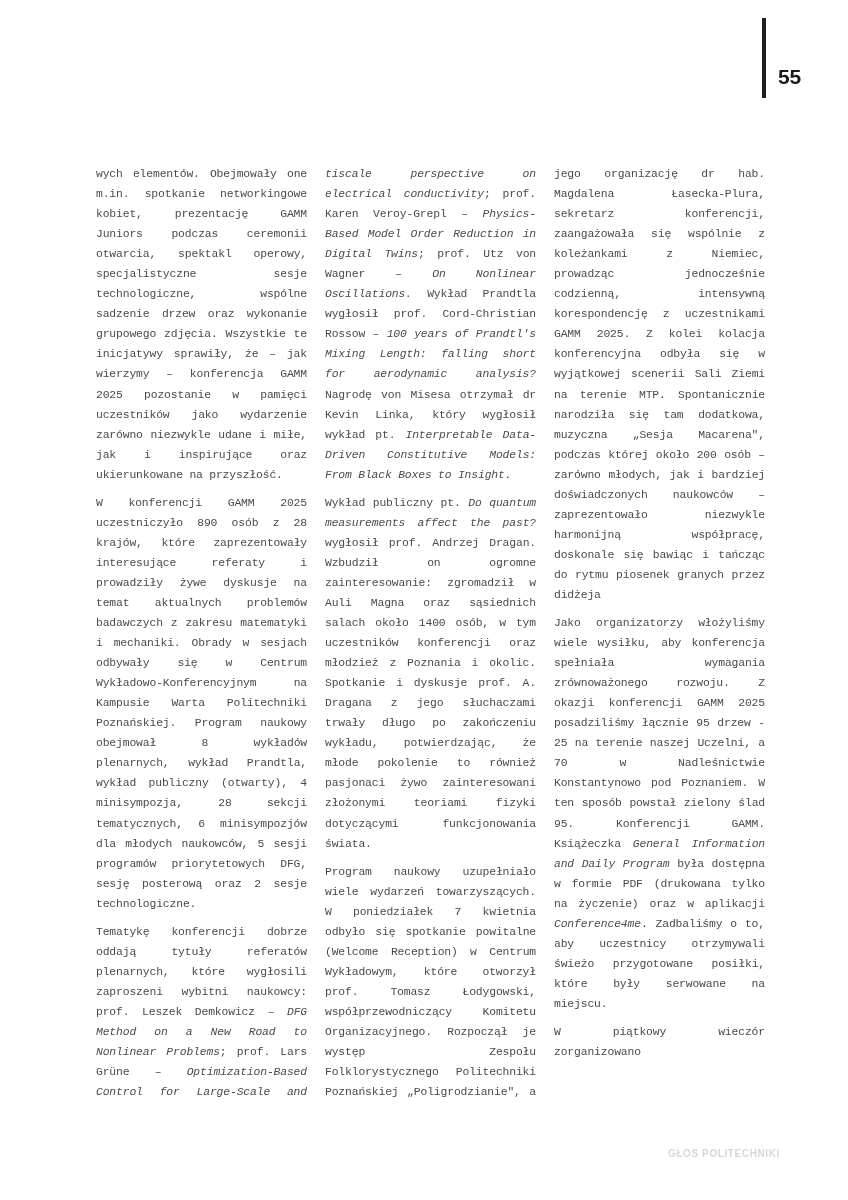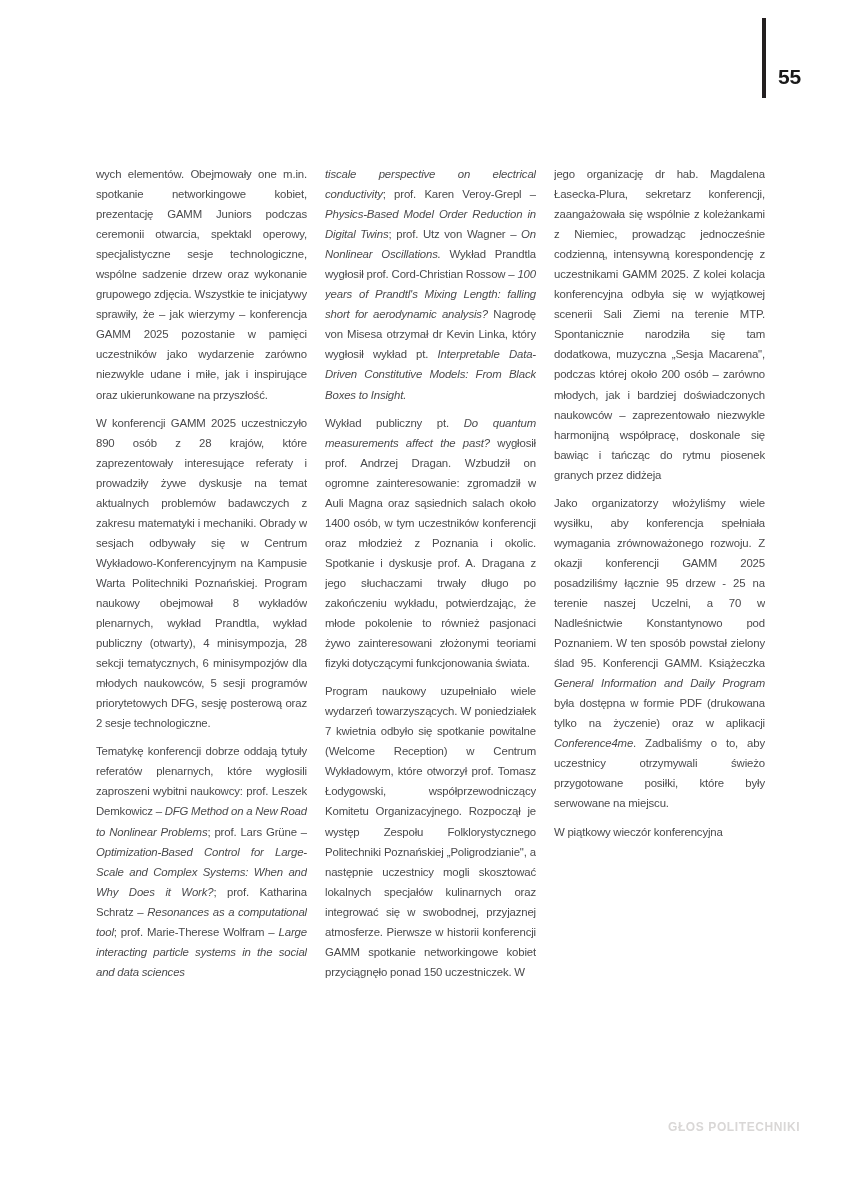--- a/index.html
+++ b/index.html
@@ -56,21 +56,21 @@
     gap: 18px;
   }
   .col {
     width: 211px;
     flex: 0 0 211px;
     overflow: hidden;
   }
 
   .col p {
     margin: 0;
-    font-family: Liberation Sans, sans-serif;
+    font-family: Liberation Mono, monospace;
     font-size: 11.4px;
     line-height: 20.05px;
     color: #4a4a4c;
     text-align: justify;
     text-justify: inter-word;
     -webkit-hyphens: none;
     hyphens: none;
     word-spacing: -0.2px;
     letter-spacing: -0.15px;
   }
@@ -78,23 +78,23 @@
     margin-top: 8px;
   }
   .col p i, .col p em {
     font-style: italic;
   }
 
   
   .footer-brand {
     position: absolute;
     left: 668px;
-    top: 1120px;
+    top: 1148px;
     font-family: "Liberation Sans", sans-serif;
-    font-size: 12px;
+    font-size: 10px;
     font-weight: bold;
     letter-spacing: 0.6px;
     color: #d9d7d6;
     white-space: nowrap;
   }
 </style>
 </head>
 <body style="background: rgb(255, 255, 255);">
 
 <div class="page">
@@ -109,19 +109,19 @@
         <p style="color: rgb(74, 74, 76);"><span>Tematykę konferencji dobrze oddają tytuły referatów plenarnych, które wygłosili zaproszeni wybitni naukowcy: prof. Leszek Demkowicz </span><i>– DFG Method on a New Road to Nonlinear Problems</i><span>; prof. Lars Grüne </span><i>– Optimization-Based Control for Large-Scale and Complex Systems: When and Why Does it Work?</i><span>; prof. Katharina Schratz – </span><i>Resonances as a computational tool</i><span>; prof. Marie-Therese Wolfram – </span><i>Large interacting particle systems in the social and data sciences</i></p>
       </div>
     <div class="col">
         <p style="color: rgb(74, 74, 76);"><i>tiscale perspective on electrical conductivity</i><span>; prof. Karen Veroy-Grepl </span><i>– Physics-Based Model Order Reduction in Digital Twins</i><span>; prof. Utz von Wagner </span><i>– On Nonlinear Oscillations.</i><span> Wykład Prandtla wygłosił prof. Cord-Christian Rossow – </span><i>100 years of Prandtl's Mixing Length: falling short for aerodynamic analysis?</i><span> Nagrodę von Misesa otrzymał dr Kevin Linka, który wygłosił wykład pt. </span><i>Interpretable Data-Driven Constitutive Models: From Black Boxes to Insight.</i></p>
         <p style="color: rgb(74, 74, 76);"><span>Wykład publiczny pt. </span><i>Do quantum measurements affect the past?</i><span> wygłosił prof. Andrzej Dragan. Wzbudził on ogromne zainteresowanie: zgromadził w Auli Magna oraz sąsiednich salach około 1400 osób, w tym uczestników konferencji oraz młodzież z Poznania i okolic. Spotkanie i dyskusje prof. A. Dragana z jego słuchaczami trwały długo po zakończeniu wykładu, potwierdzając, że młode pokolenie to również pasjonaci żywo zainteresowani złożonymi teoriami fizyki dotyczącymi funkcjonowania świata.</span></p>
         <p style="color: rgb(74, 74, 76);"><span>Program naukowy uzupełniało wiele wydarzeń towarzyszących. W poniedziałek 7 kwietnia odbyło się spotkanie powitalne (Welcome Reception) w Centrum Wykładowym, które otworzył prof. Tomasz Łodygowski, współprzewodniczący Komitetu Organizacyjnego. Rozpoczął je występ Zespołu Folklorystycznego Politechniki Poznańskiej „Poligrodzianie", a następnie uczestnicy mogli skosztować lokalnych specjałów kulinarnych oraz integrować się w swobodnej, przyjaznej atmosferze. Pierwsze w historii konferencji GAMM spotkanie networkingowe kobiet przyciągnęło ponad 150 uczestniczek. W</span></p>
       </div>
     <div class="col">
         <p style="color: rgb(74, 74, 76);"><span>jego organizację dr hab. Magdalena Łasecka-Plura, sekretarz konferencji, zaangażowała się wspólnie z koleżankami z Niemiec, prowadząc jednocześnie codzienną, intensywną korespondencję z uczestnikami GAMM 2025. Z kolei kolacja konferencyjna odbyła się w wyjątkowej scenerii Sali Ziemi na terenie MTP. Spontanicznie narodziła się tam dodatkowa, muzyczna „Sesja Macarena", podczas której około 200 osób – zarówno młodych, jak i bardziej doświadczonych naukowców – zaprezentowało niezwykle harmonijną współpracę, doskonale się bawiąc i tańcząc do rytmu piosenek granych przez didżeja</span></p>
         <p style="color: rgb(74, 74, 76);"><span>Jako organizatorzy włożyliśmy wiele wysiłku, aby konferencja spełniała wymagania zrównoważonego rozwoju. Z okazji konferencji GAMM 2025 posadziliśmy łącznie 95 drzew - 25 na terenie naszej Uczelni, a 70 w Nadleśnictwie Konstantynowo pod Poznaniem. W ten sposób powstał zielony ślad 95. Konferencji GAMM. Książeczka </span><i>General Information and Daily Program</i><span> była dostępna w formie PDF (drukowana tylko na życzenie) oraz w aplikacji </span><i>Conference4me</i><span>. Zadbaliśmy o to, aby uczestnicy otrzymywali świeżo przygotowane posiłki, które były serwowane na miejscu.</span></p>
-        <p style="color: rgb(74, 74, 76);"><span>W piątkowy wieczór konferencyjna</span></p>
+        <p style="color: rgb(74, 74, 76);"><span>W piątkowy wieczór zorganizowano</span></p>
       </div>
   </div>
 
   <div class="footer-brand" style="color: rgb(217, 215, 214);">GŁOS POLITECHNIKI</div>
 
 </div>
 
 </body></html>

